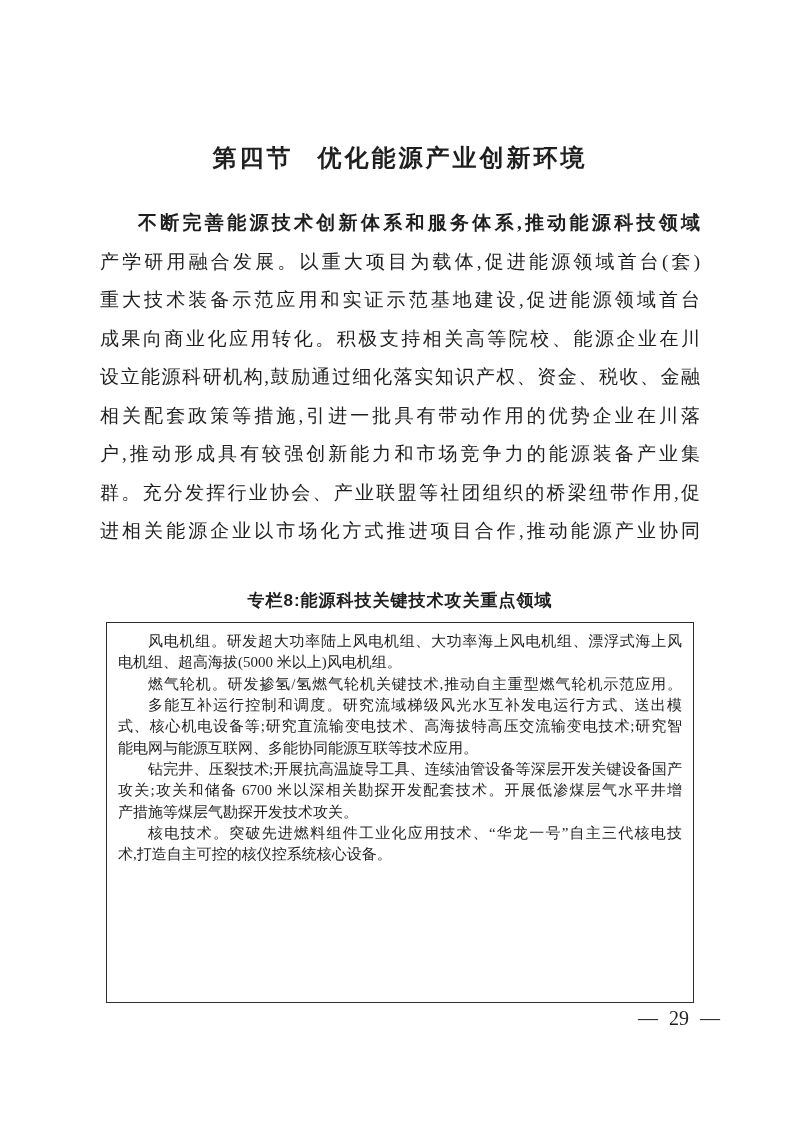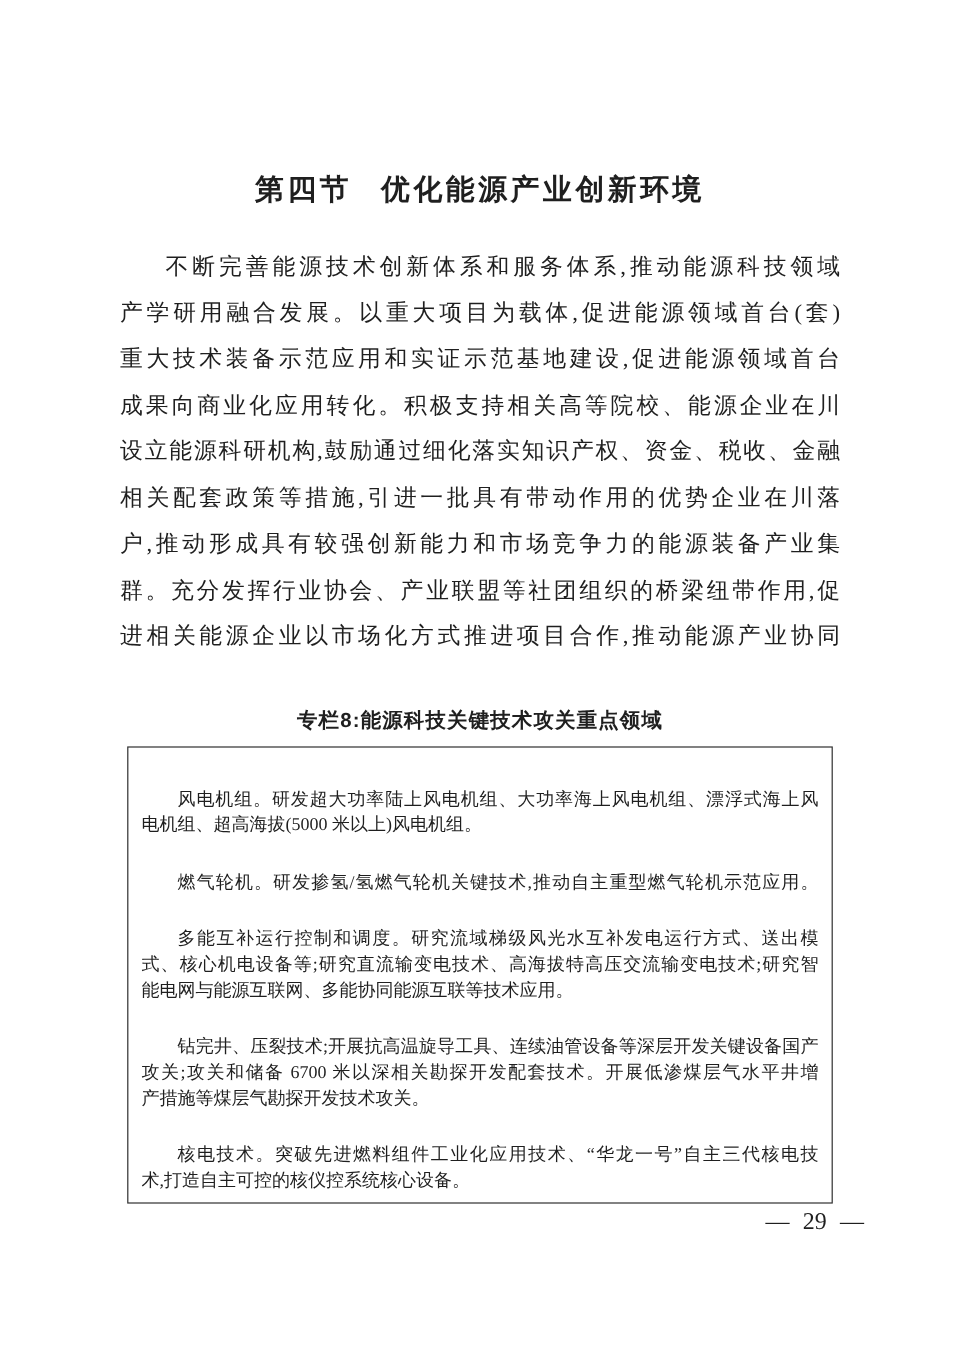--- a/index.html
+++ b/index.html
@@ -38,21 +38,21 @@
     position: absolute;
     top: 204px;
     left: 100px;
     width: 600px;
     font-size: 19px;
   }
   .body-text .jline {
     height: 38.5px;
     line-height: 38.5px;
   }
-  .body-text .jline:first-child { text-indent: 2em; }
+  .body-text .jline:first-child { text-indent: 2em; font-weight: bold; }
   
   .jline {
     text-align: justify;
     text-align-last: justify;
     overflow: hidden;
   }
   .jline.jlast { text-align-last: left; }
   
   .box-title {
     position: absolute;
@@ -74,21 +74,21 @@
     box-sizing: border-box;
     border: 1px solid var(--border-color);
     padding: 8px 11px 0 11px;
     background: var(--bg-color);
   }
   .box-para .jline {
     font-size: 15px;
     height: 21.35px;
     line-height: 21.35px;
   }
-  .box-para .jline:first-child { text-indent: 2em; margin-top: 26px; }
+  .box-para .jline:first-child { text-indent: 2em; }
   
   .page-number {
     position: absolute;
     top: 1007px;
     left: 575px;
     width: 145px;
     text-align: right;
     font-size: 20px;
     word-spacing: 6px;
   }

